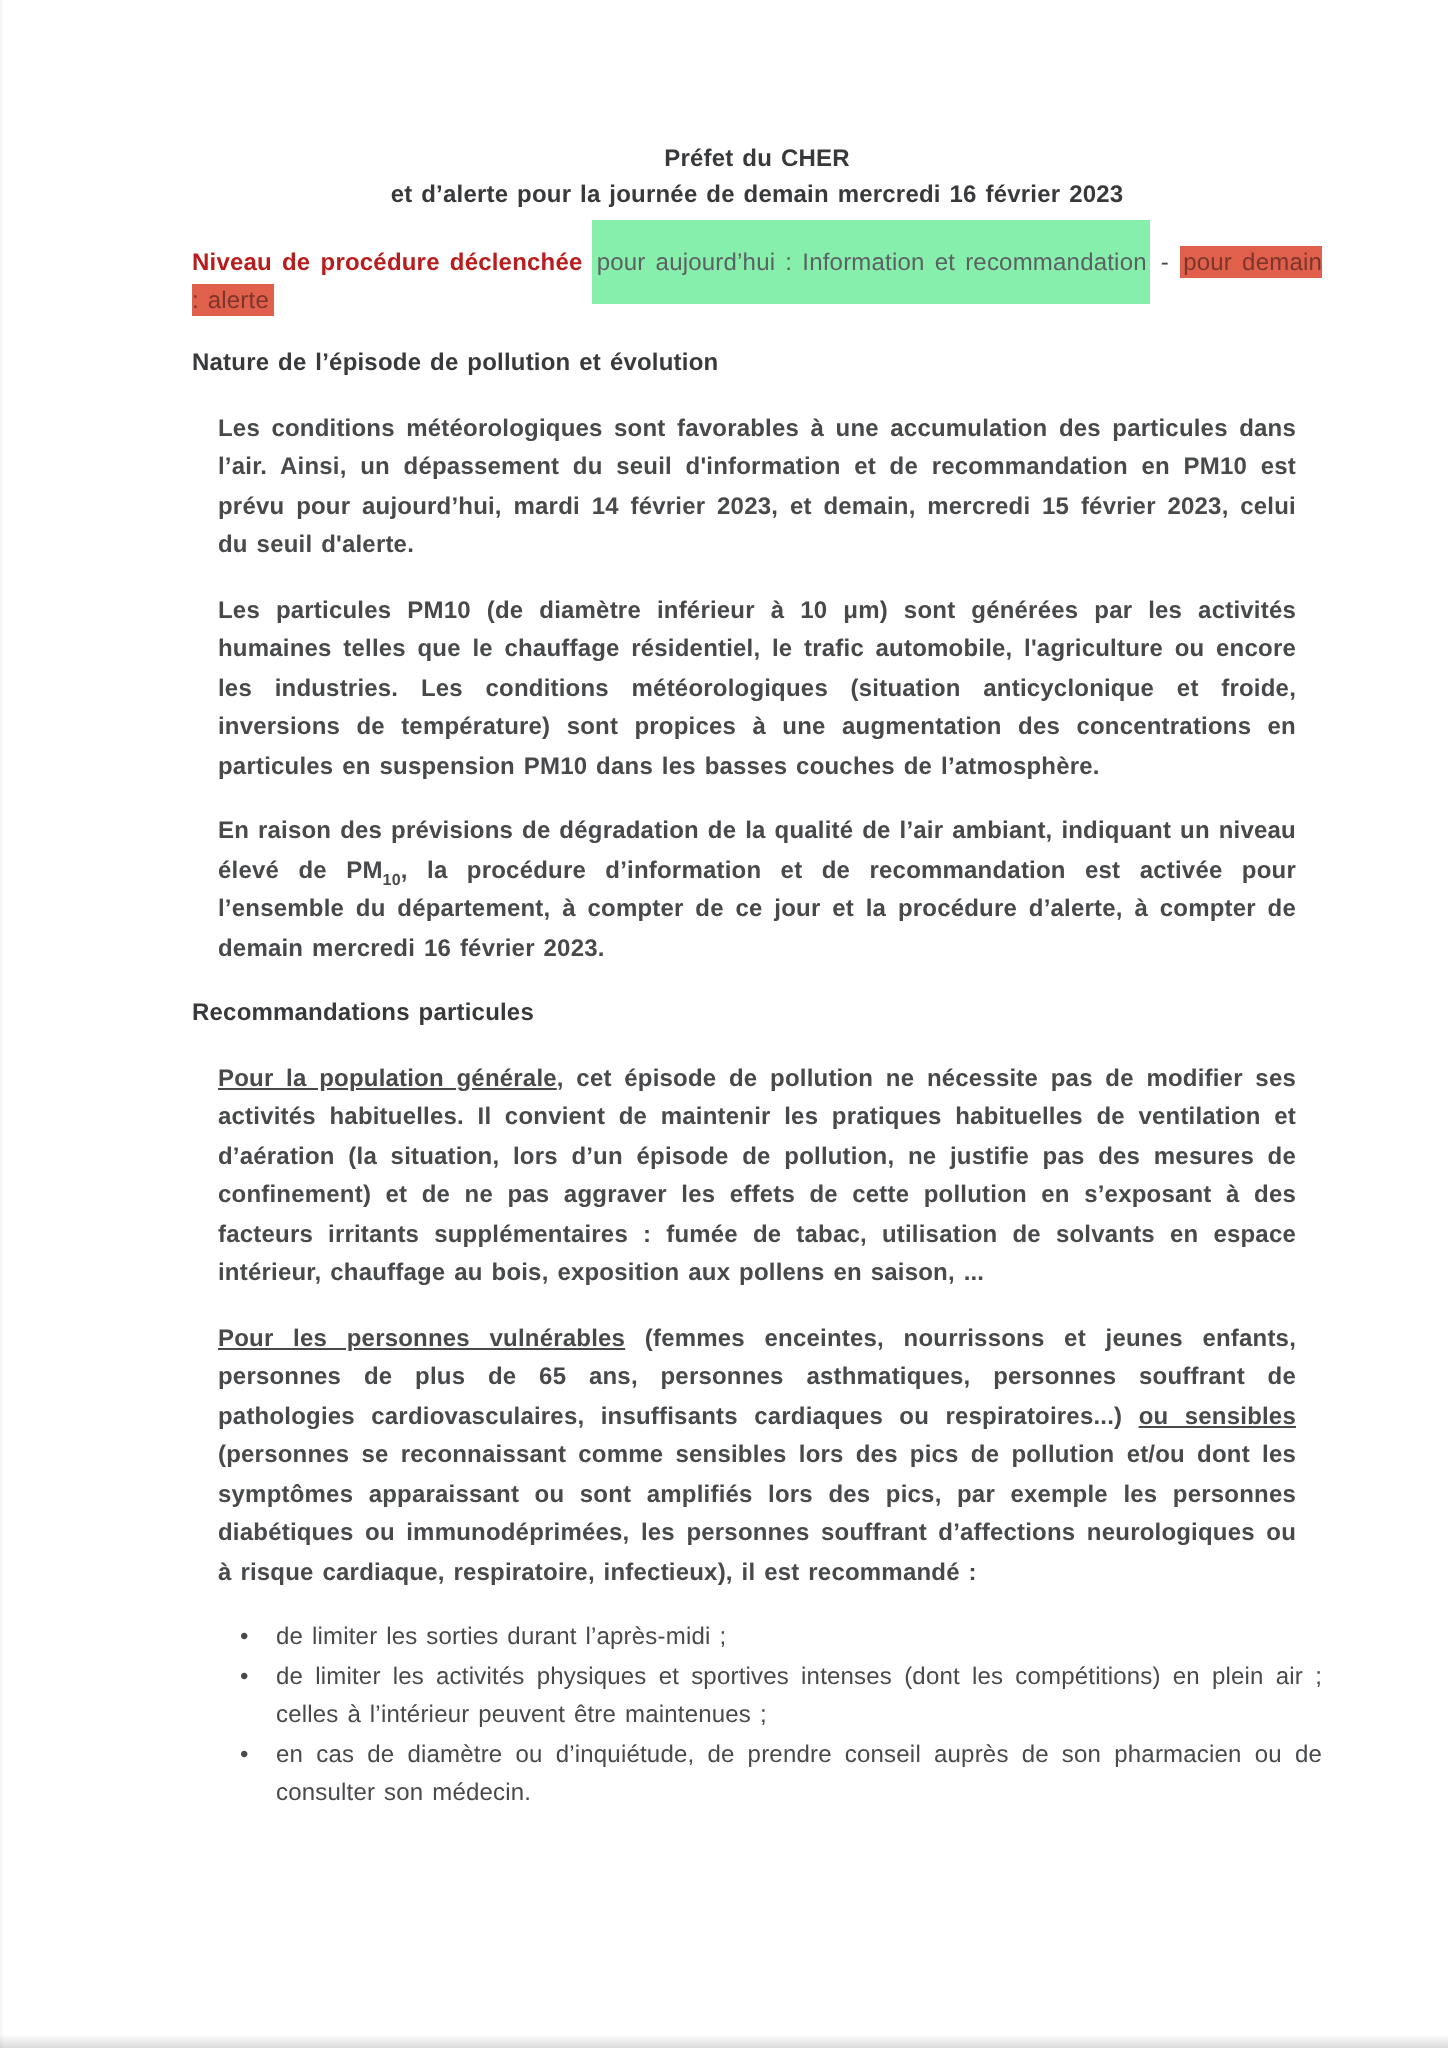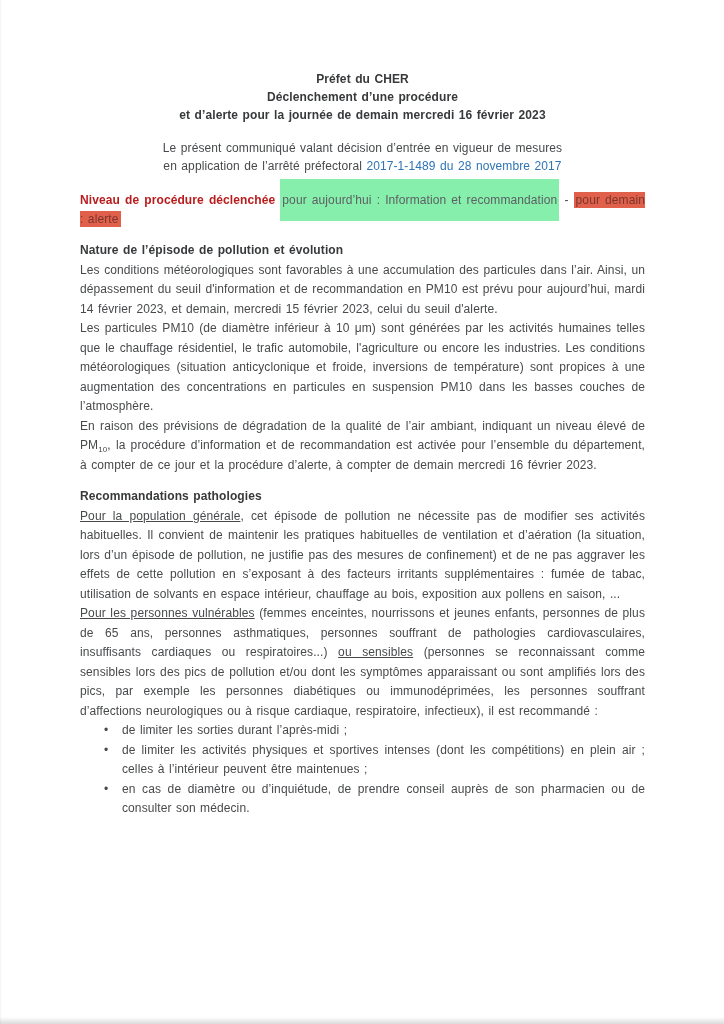--- a/index.html
+++ b/index.html
@@ -10,21 +10,21 @@
     margin: 0 auto;
     background: #ffffff;
     font-family: "Liberation Sans", sans-serif;
     color: #47494b;
     overflow: hidden;
     letter-spacing: 0.1px;
     word-spacing: 1px;
   }
   .content {
     position: absolute;
-    left: 80px;
+    left: 96px;
     top: 70px;
     width: 565px;
     font-size: 12px;
   }
   .doc-header {
     text-align: center;
     font-weight: bold;
     color: #37393b;
     line-height: 18px;
   }
@@ -51,23 +51,24 @@
     padding: 1px 2px;
   }
   .section-heading {
     font-weight: bold;
     color: #37393b;
     line-height: 19.5px;
   }
   .heading-nature { margin-top: 12px; }
   .heading-reco { margin-top: 12px; }
   p.para {
-    margin: 0;
+    margin: 13px;
     text-align: justify;
     line-height: 19.5px;
+    font-weight: bold;
   }
   .mt10 { margin-top: 10px; }
   .mt8  { margin-top: 8px; }
   .mt16 { margin-top: 16px; }
   .mt14 { margin-top: 14px; }
   sub.pm-sub { font-size: 8px; line-height: 0; }
   .u { text-decoration: underline; }
   .bullet-list { margin: 0; }
   .bullet-item {
     display: flex;
@@ -99,44 +100,39 @@
 </head>
 <body>
 
 <div class="page">
   <div class="scan-edge-left"></div>
 
   <div class="content">
 
     <div class="doc-header">
       <div>Préfet du CHER</div>
-      <div>Déclenchement d’une procédure</div>
       <div>et d’alerte pour la journée de demain mercredi 16 février 2023</div>
     </div>
 
-    <div class="notice">
-      <div>Le présent communiqué valant décision d’entrée en vigueur de mesures</div>
-      <div><span>en application de l’arrêté préfectoral </span><span class="link">2017-1-1489 du 28 novembre 2017</span></div>
-    </div>
 
     <div class="level">
       <span class="level-label">Niveau de procédure déclenchée</span>
       <span> </span>
       <span class="hl-orange">pour aujourd’hui : Information et recommandation</span><span> - </span><span class="hl-red">pour demain : alerte</span>
     </div>
 
     <div class="section-heading heading-nature">Nature de l’épisode de pollution et évolution</div>
 
     <p class="para">Les conditions météorologiques sont favorables à une accumulation des particules dans l’air. Ainsi, un dépassement du seuil d'information et de recommandation en PM10 est prévu pour aujourd’hui, mardi 14 février 2023, et demain, mercredi 15 février 2023, celui du seuil d'alerte.</p>
 
     <p class="para mt10">Les particules PM10 (de diamètre inférieur à 10 μm) sont générées par les activités humaines telles que le chauffage résidentiel, le trafic automobile, l'agriculture ou encore les industries. Les conditions météorologiques (situation anticyclonique et froide, inversions de température) sont propices à une augmentation des concentrations en particules en suspension PM10 dans les basses couches de l’atmosphère.</p>
 
     <p class="para mt8"><span>En raison des prévisions de dégradation de la qualité de l’air ambiant, indiquant un niveau élevé de PM</span><sub class="pm-sub">10</sub><span>, la procédure d’information et de recommandation est activée pour l’ensemble du département, à compter de ce jour et la procédure d’alerte, à compter de demain mercredi 16 février 2023.</span></p>
 
-    <div class="section-heading heading-reco">Recommandations pathologies</div>
+    <div class="section-heading heading-reco">Recommandations particules</div>
 
     <p class="para mt16"><span class="u">Pour la population générale</span><span>, cet épisode de pollution ne nécessite pas de modifier ses activités habituelles. Il convient de maintenir les pratiques habituelles de ventilation et d’aération (la situation, lors d’un épisode de pollution, ne justifie pas des mesures de confinement) et de ne pas aggraver les effets de cette pollution en s’exposant à des facteurs irritants supplémentaires : fumée de tabac, utilisation de solvants en espace intérieur, chauffage au bois, exposition aux pollens en saison, ...</span></p>
 
     <p class="para mt14"><span class="u">Pour les personnes vulnérables</span><span> (femmes enceintes, nourrissons et jeunes enfants, personnes de plus de 65 ans, personnes asthmatiques, personnes souffrant de pathologies cardiovasculaires, insuffisants cardiaques ou respiratoires...) </span><span class="u">ou sensibles</span><span> (personnes se reconnaissant comme sensibles lors des pics de pollution et/ou dont les symptômes apparaissant ou sont amplifiés lors des pics, par exemple les personnes diabétiques ou immunodéprimées, les personnes souffrant d’affections neurologiques ou à risque cardiaque, respiratoire, infectieux), il est recommandé :</span></p>
 
     <div class="bullet-list">
       <div class="bullet-item">
         <span class="bullet-marker">•</span>
         <span class="bullet-text">de limiter les sorties durant l’après-midi ;</span>
       </div>

